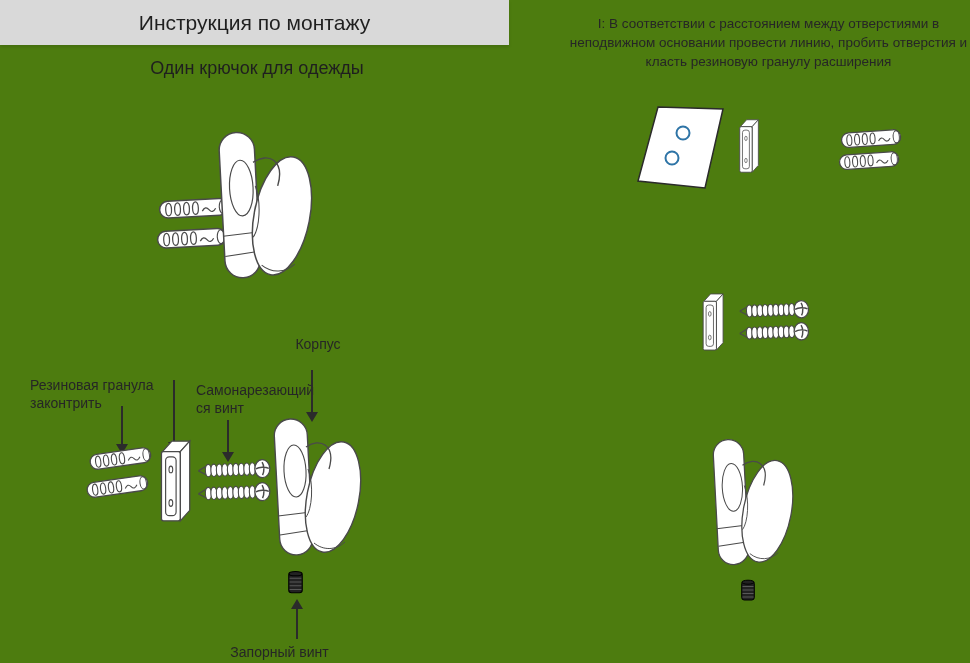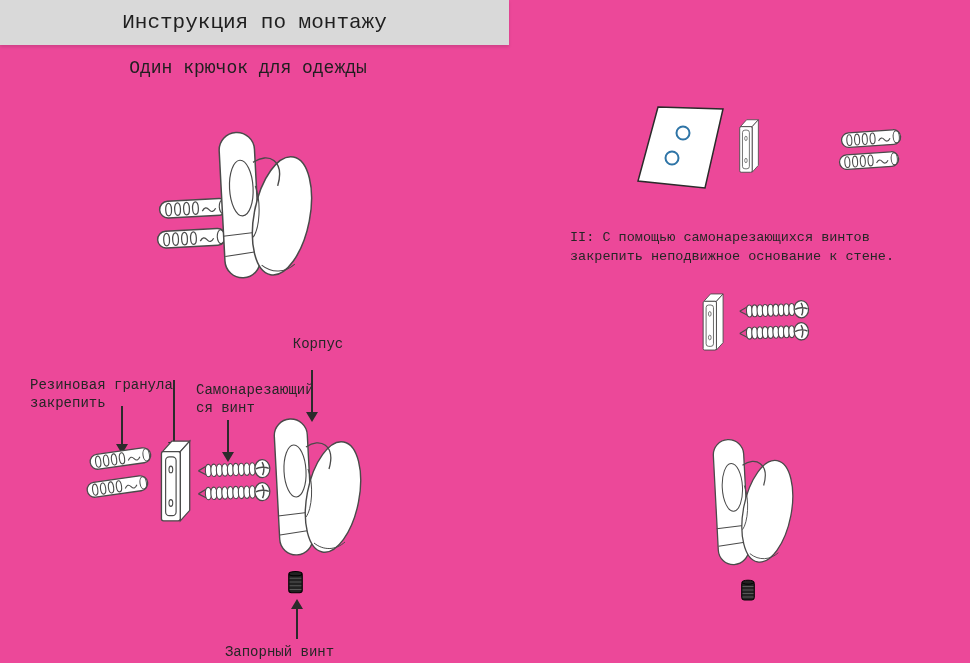--- a/index.html
+++ b/index.html
@@ -1,27 +1,27 @@
 <!DOCTYPE html>
 <html><head>
 <meta charset="utf-8">
 <style>
   html,body{margin:0;padding:0;background:#fff;}
   #page{
-    position:relative;width:970px;height:663px;background:#ec4899;overflow:hidden;
-    font-family:Liberation Mono, monospace;color:#262626;
+    position:relative;width:970px;height:663px;background:#4d7c0f;overflow:hidden;
+    font-family:Liberation Sans, sans-serif;color:#262626;
   }
   
   .header-bar{
     position:absolute;left:0;top:0;width:509px;height:45px;background:#d9d9d9;
     box-shadow:0 2px 3px rgba(0,0,0,.12);
     display:flex;align-items:center;justify-content:center;
   }
   .header-bar .title{font-size:21px;color:#1f1f1f;}
-  .subtitle{position:absolute;left:68px;top:58px;width:360px;text-align:center;font-size:18px;color:#1f1f1f;}
+  .subtitle{position:absolute;left:77px;top:58px;width:360px;text-align:center;font-size:18px;color:#1f1f1f;}
   
   .step{position:absolute;font-size:13.5px;line-height:1.42;color:#262626;}
   .step.center{text-align:center;}
   
   .lbl{position:absolute;font-size:14px;line-height:1.28;color:#262626;white-space:pre-line;}
   .lbl.center{text-align:center;}
   
   .art{position:absolute;}
   
   .arrow{position:absolute;width:14px;}
@@ -95,21 +95,21 @@
   <div class="subtitle">Один крючок для одежды</div>
 
   <svg class="art" style="left:148px;top:122px" width="170" height="170" viewBox="0 0 170 170">
     <use href="#anchor-shape" transform="translate(10 78) scale(1.12) rotate(-3)"></use>
     <use href="#anchor-shape" transform="translate(8 108) scale(1.12) rotate(-3)"></use>
     <use href="#hook-shape" transform="translate(58 4) scale(1.07)"></use>
   </svg>
 
   <div class="lbl center" style="left:286px;top:336px;width:64px">Корпус</div>
   <div class="lbl" style="left:30px;top:377px;width:150px">Резиновая гранула
-закрепить</div>
+законтрить</div>
   <div class="lbl" style="left:196px;top:382px;width:130px">Самонарезающий
 ся винт</div>
   <div class="lbl center" style="left:222px;top:644px;width:115px">Запорный винт</div>
 
   <div class="arrow down" style="left:115px;top:406px;height:48px">
       <div class="shaft"></div>
       <div class="head"></div>
     </div>
   <div class="arrow down" style="left:167px;top:380px;height:72px">
       <div class="shaft"></div>
@@ -139,35 +139,35 @@
     <use href="#screw-shape" transform="translate(3 4) rotate(-2)"></use>
     <use href="#screw-shape" transform="translate(3 27) rotate(-2)"></use>
   </svg>
   <svg class="art" style="left:262px;top:412px" width="100" height="152" viewBox="0 0 100 150">
     <use href="#hook-shape"></use>
   </svg>
   <svg class="art" style="left:288px;top:570px" width="15" height="24" viewBox="0 0 14 22">
     <use href="#setscrew-shape"></use>
   </svg>
 
+  <div class="step center" style="left:566px;top:14px;width:405px">I: В соответствии с расстоянием между отверстиями в неподвижном основании провести линию, пробить отверстия и класть резиновую гранулу расширения</div>
 
   <svg class="art" style="left:636px;top:100px" width="95" height="95" viewBox="0 0 95 95">
     <path d="M22 7 L87 9 L69 88 L2 81 Z" fill="#fff" stroke="#2b2b2b" stroke-width="1.5"></path>
     <circle cx="47" cy="33" r="6.5" fill="#fff" stroke="#2e74a6" stroke-width="2"></circle>
     <circle cx="36" cy="58" r="6.5" fill="#fff" stroke="#2e74a6" stroke-width="2"></circle>
   </svg>
   <svg class="art" style="left:736px;top:117px" width="24" height="58" viewBox="0 0 34 84">
     <use href="#base-shape"></use>
   </svg>
   <svg class="art" style="left:836px;top:120px" width="70" height="50" viewBox="0 0 70 50">
     <use href="#anchor-shape" transform="translate(4 12) rotate(-4) scale(0.97)"></use>
     <use href="#anchor-shape" transform="translate(2 34) rotate(-4) scale(0.97)"></use>
   </svg>
 
-  <div class="step" style="left:570px;top:228px;width:330px">II: С помощью самонарезающихся винтов закрепить неподвижное основание к стене.</div>
 
   <svg class="art" style="left:699px;top:291px" width="26" height="62" viewBox="0 0 34 84">
     <use href="#base-shape"></use>
   </svg>
   <svg class="art" style="left:733px;top:297px" width="84" height="52" viewBox="0 0 86 54">
     <use href="#screw-shape" transform="translate(3 4) rotate(-2)"></use>
     <use href="#screw-shape" transform="translate(3 27) rotate(-2)"></use>
   </svg>
 
 

